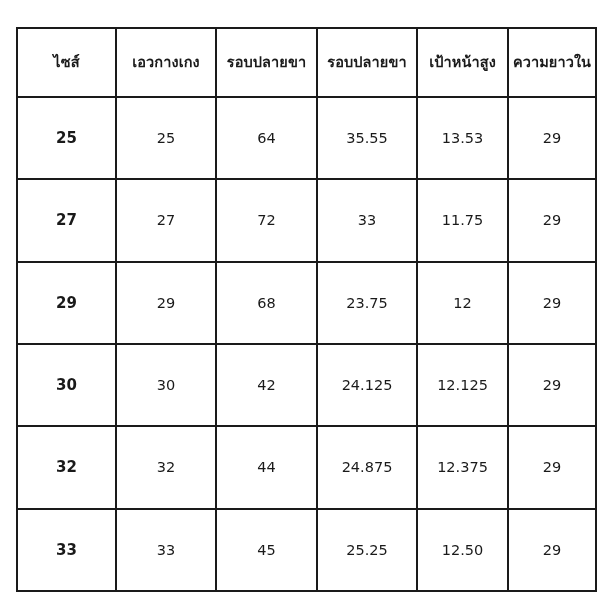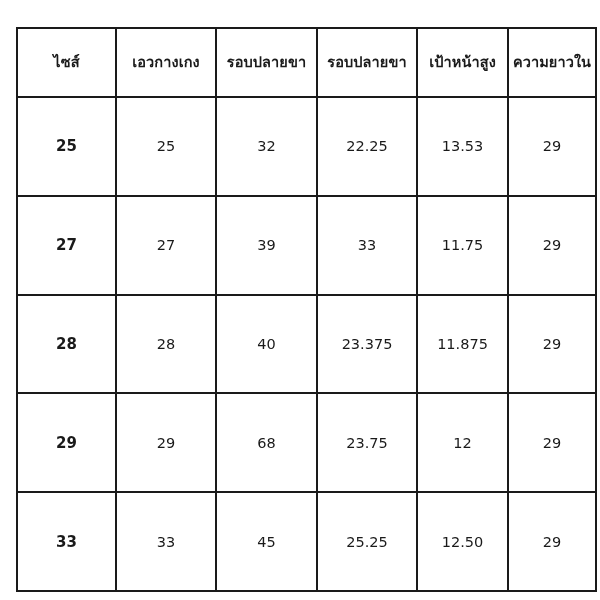--- a/index.html
+++ b/index.html
@@ -84,47 +84,55 @@
         <th>รอบปลายขา</th>
         <th>รอบปลายขา</th>
         <th>เป้าหน้าสูง</th>
         <th>ความยาวใน</th>
       </tr>
     </thead>
     <tbody id="chart-body">
         <tr>
           <td class="size-cell">25</td>
           <td>25</td>
-          <td>32</td>
-          <td>22.25</td>
+          <td>64</td>
+          <td>35.55</td>
           <td>13.53</td>
           <td>29</td>
         </tr>
         <tr>
           <td class="size-cell">27</td>
           <td>27</td>
-          <td>39</td>
+          <td>72</td>
           <td>33</td>
           <td>11.75</td>
-          <td>29</td>
-        </tr>
-        <tr>
-          <td class="size-cell">28</td>
-          <td>28</td>
-          <td>40</td>
-          <td>23.375</td>
-          <td>11.875</td>
           <td>29</td>
         </tr>
         <tr>
           <td class="size-cell">29</td>
           <td>29</td>
           <td>68</td>
           <td>23.75</td>
           <td>12</td>
+          <td>29</td>
+        </tr>
+        <tr>
+          <td class="size-cell">30</td>
+          <td>30</td>
+          <td>42</td>
+          <td>24.125</td>
+          <td>12.125</td>
+          <td>29</td>
+        </tr>
+        <tr>
+          <td class="size-cell">32</td>
+          <td>32</td>
+          <td>44</td>
+          <td>24.875</td>
+          <td>12.375</td>
           <td>29</td>
         </tr>
         <tr>
           <td class="size-cell">33</td>
           <td>33</td>
           <td>45</td>
           <td>25.25</td>
           <td>12.50</td>
           <td>29</td>
         </tr>

